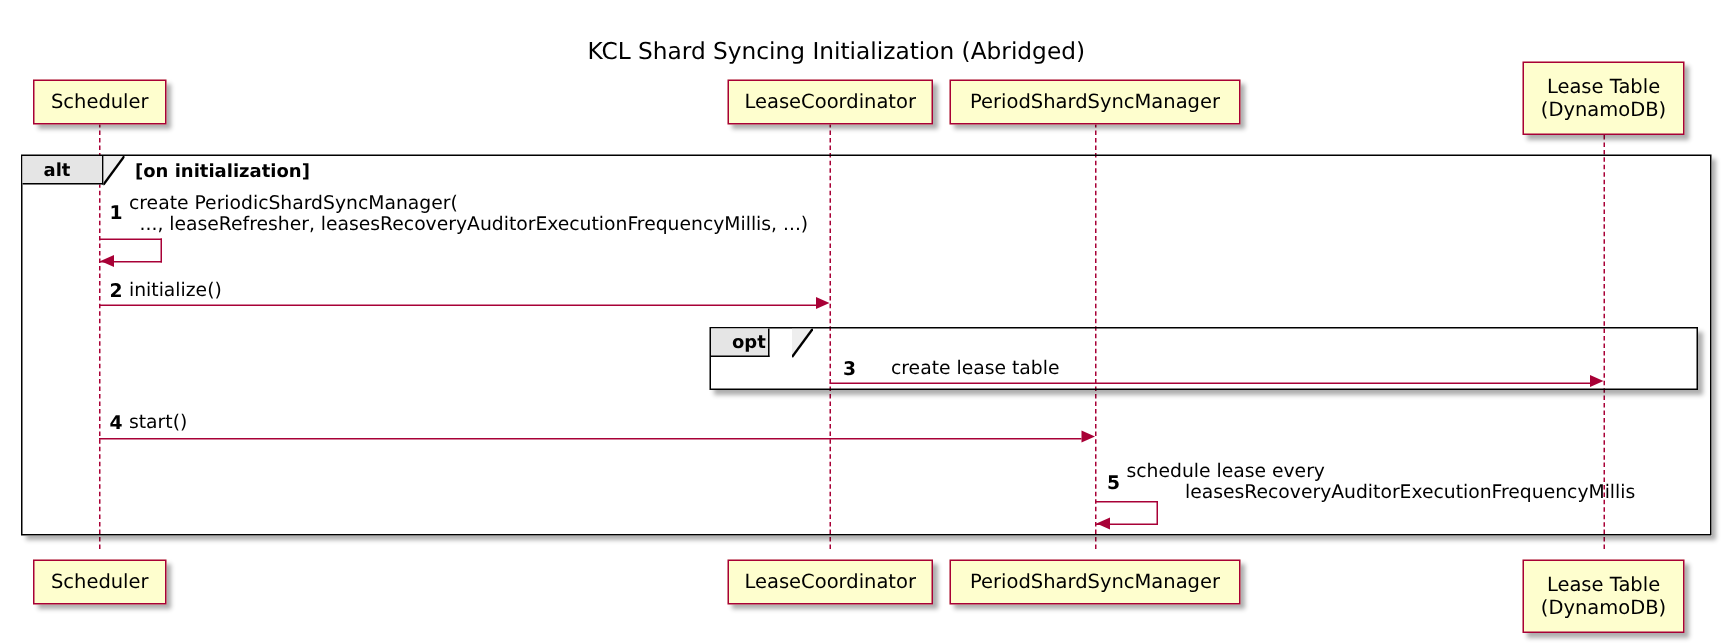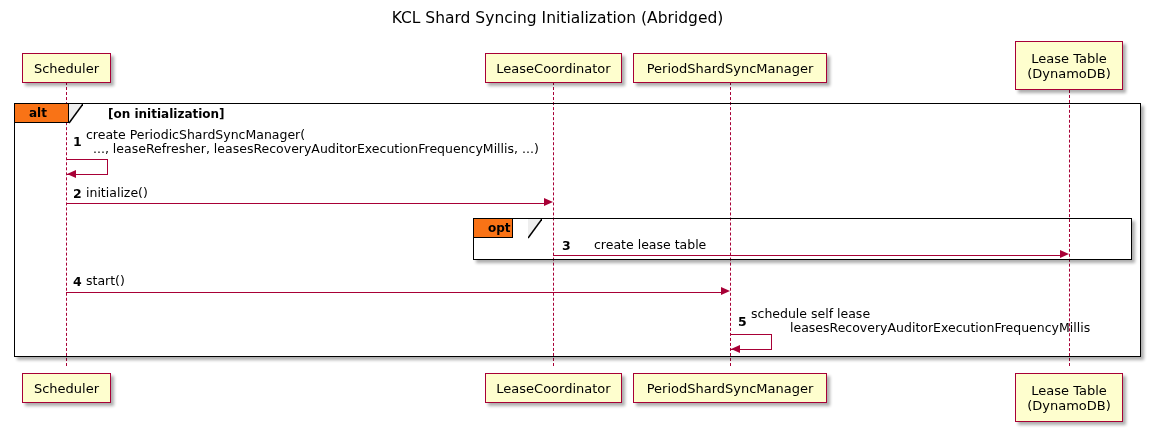--- a/index.html
+++ b/index.html
@@ -12,21 +12,21 @@
   }
   #canvas {
     position: relative;
     width: 1151px;
     height: 429px;
     background: #FFFFFF;
     overflow: hidden;
   }
   .title {
     position: absolute;
-    top: 9px;
+    top: 25px;
     left: 0;
     width: 1115px;
     text-align: center;
     font-size: 15.5px;
     color: #000000;
     font-family: "DejaVu Sans", sans-serif;
     letter-spacing: 0px;
   }
   
   .participant {
@@ -57,21 +57,21 @@
   .group {
     position: absolute;
     box-sizing: border-box;
     border: 1.6px solid #000000;
     background: transparent;
     box-shadow: 3px 3px 3px rgba(0,0,0,0.32);
   }
   .group-tab {
     position: absolute;
     box-sizing: border-box;
-    background: #f97316;
+    background: #e5e5e5;
     border-right: 1.6px solid #000000;
     border-bottom: 1.6px solid #000000;
     font-size: 12px;
     font-weight: bold;
     color: #000000;
     display: flex;
     align-items: center;
     padding-left: 14px;
   }
   .group-label {
@@ -138,21 +138,21 @@
 
   <div class="group" style="left:14px; top:103px; width:1127px; height:254px;"></div>
   <div class="group-tab" style="left:15px; top:104px; width:54px; height:19px;">
     <span>alt</span>
   </div>
   <svg width="14" height="20" style="position:absolute;left:69px;top:104px;">
     <polygon points="0,0 14,0 0,19" fill="#EEEEEE" stroke="none"></polygon>
     <line x1="14" y1="0" x2="0" y2="19" stroke="#000000" stroke-width="1.6"></line>
     <line x1="0" y1="19" x2="-1" y2="19" stroke="#000000" stroke-width="1.6"></line>
   </svg>
-  <div class="group-label" style="left:108px; top:107px;">[on initialization]</div>
+  <div class="group-label" style="left:90px; top:107px;">[on initialization]</div>
 
   <div class="msg-num" style="left:73px; top:134px;">1</div>
   <div class="msg-text" style="left:86px; top:128px;">create PeriodicShardSyncManager(</div>
   <div class="msg-text" style="left:93px; top:142px;">..., leaseRefresher, leasesRecoveryAuditorExecutionFrequencyMillis, ...)</div>
   <div class="self-msg" style="left:66px; top:159px; width:42px; height:16px;"></div>
   <div class="arrow-left" style="left:67px; top:170px;"></div>
 
   <div class="msg-num" style="left:73px; top:186px;">2</div>
   <div class="msg-text" style="left:86px; top:186px;text-align:right;">initialize()</div>
   <div class="msg-line" style="left:66px; top:203px; width:478px;"></div>
@@ -171,21 +171,21 @@
   <div class="msg-text" style="left:574px; top:238px;margin-left:20px;">create lease table</div>
   <div class="msg-line" style="left:553px; top:255px; width:507px;"></div>
   <div class="arrow-right" style="left:1060px; top:250px;"></div>
 
   <div class="msg-num" style="left:73px; top:274px;">4</div>
   <div class="msg-text" style="left:86px; top:274px;">start()</div>
   <div class="msg-line" style="left:66px; top:292px; width:655px;"></div>
   <div class="arrow-right" style="left:721px; top:287px;"></div>
 
   <div class="msg-num" style="left:738px; top:314px;">5</div>
-  <div class="msg-text" style="left:751px; top:307px;">schedule self lease</div>
+  <div class="msg-text" style="left:751px; top:307px;">schedule lease every</div>
   <div class="msg-text" style="left:758px; top:321px;margin-left:32px;">leasesRecoveryAuditorExecutionFrequencyMillis</div>
   <div class="self-msg" style="left:730px; top:334px; width:42px; height:16px;"></div>
   <div class="arrow-left" style="left:731px; top:345px;"></div>
 
   <div class="participant" style="left:22px; top:53px; width:89px; height:30px;">
     <span>Scheduler</span>
   </div>
 
   <div class="participant" style="left:485px; top:53px; width:137px; height:30px;">
     <span>LeaseCoordinator</span>

